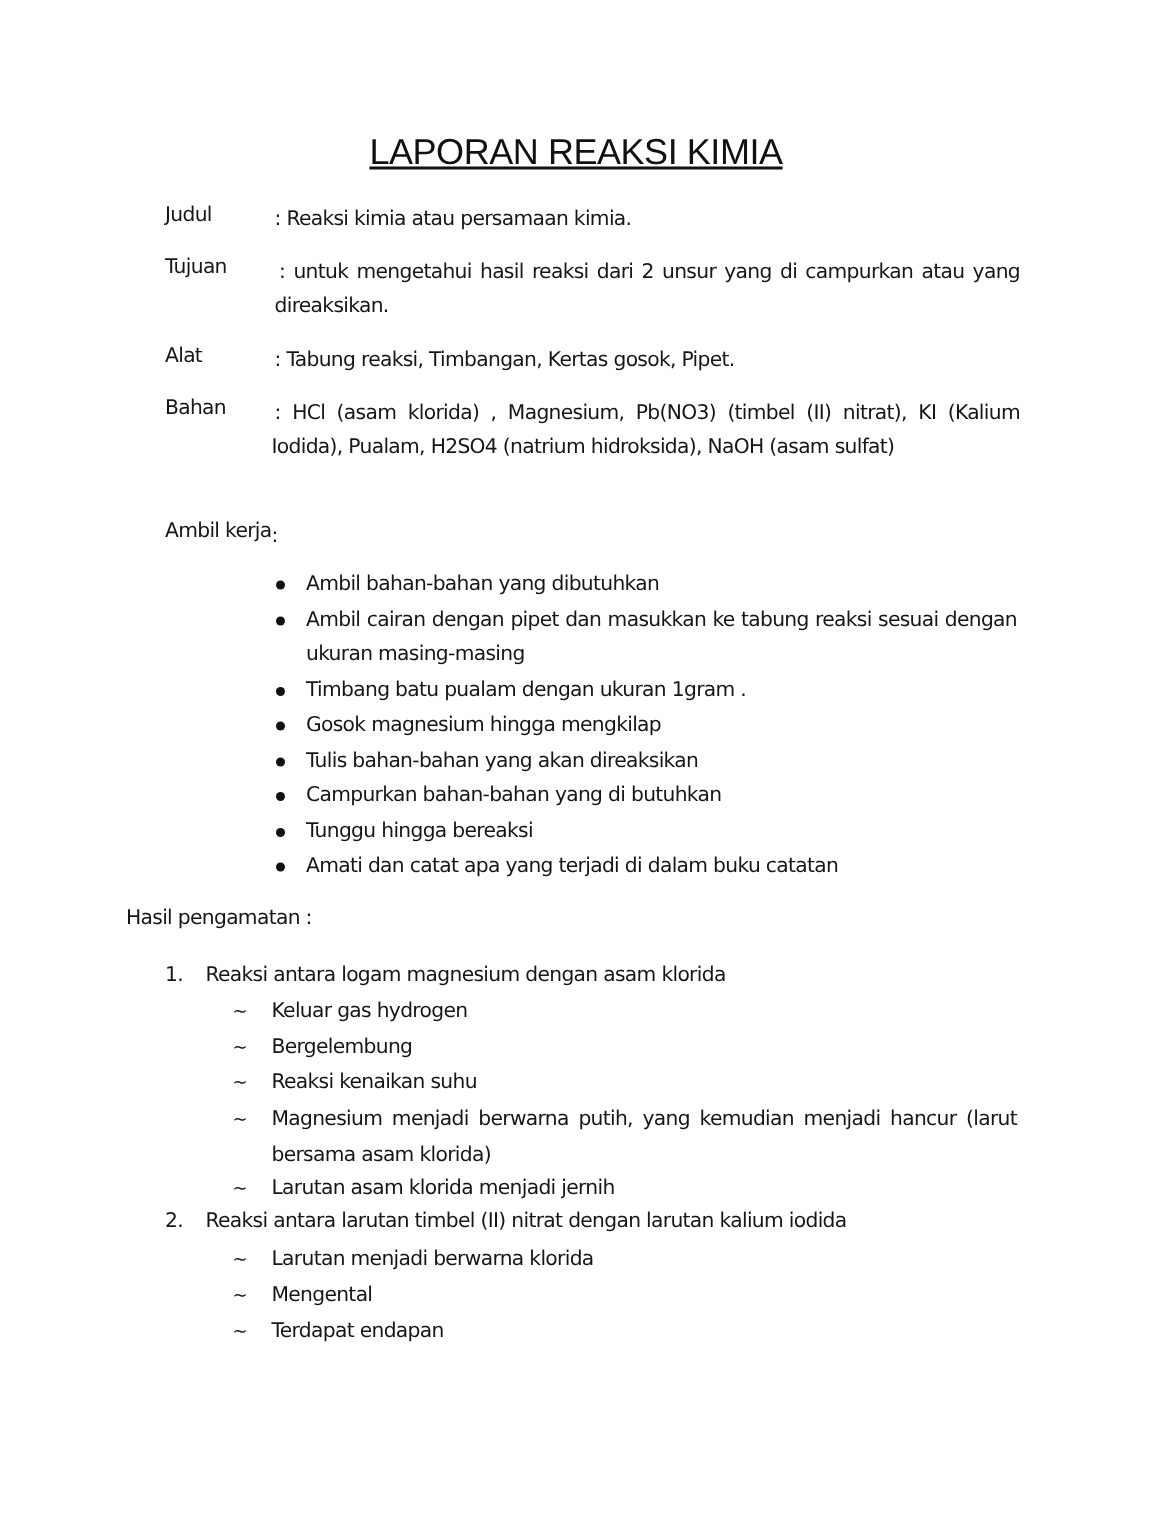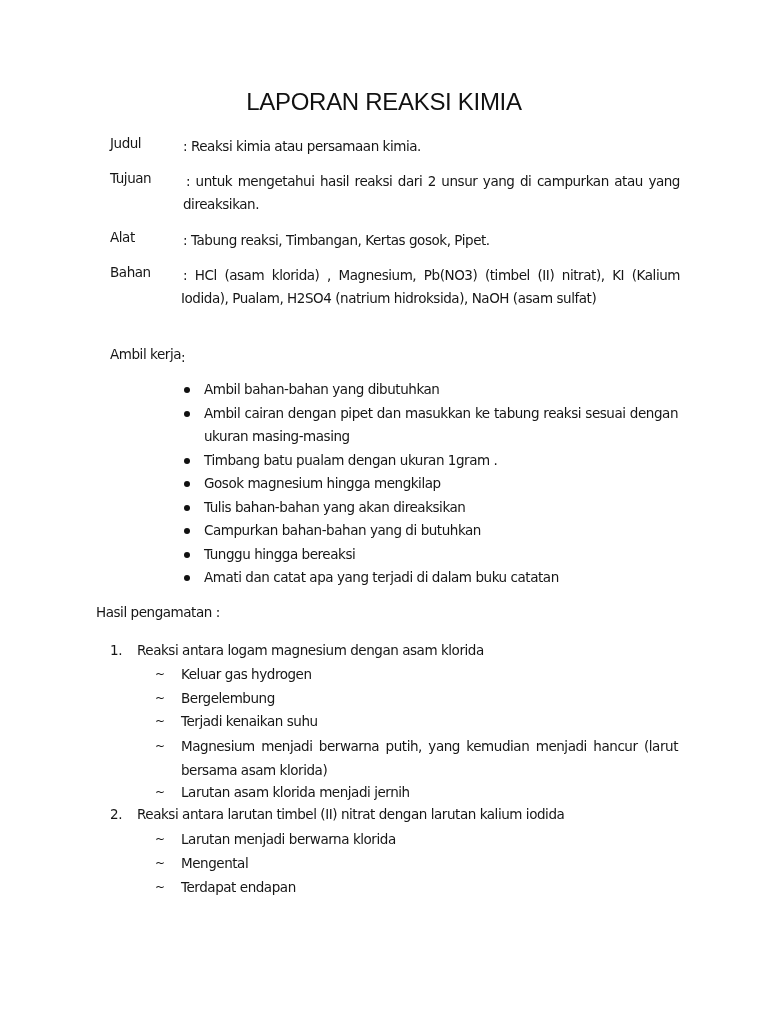--- a/index.html
+++ b/index.html
@@ -24,20 +24,21 @@
     .title {
       position: absolute;
       top: 88px;
       left: 0;
       width: 768px;
       text-align: center;
       font-family: "Liberation Sans", sans-serif;
       font-size: 24px;
       letter-spacing: -0.3px;
       color: #111;
+      text-decoration: underline;
     }
     .body-text {
       font-family: "DejaVu Sans", "Liberation Sans", sans-serif;
       font-size: 13.5px;
       letter-spacing: -0.45px;
       color: #161616;
     }
     .field {
       position: absolute;
       left: 90px;
@@ -75,21 +76,21 @@
       position: absolute;
       left: 3px;
       top: 9px;
       width: 6px;
       height: 6px;
       border-radius: 50%;
       background: #111;
     }
     .section-heading {
       position: absolute;
-      left: 96px;
+      left: 84px;
       top: 604px;
       text-align: right;
     }
     .obs {
       position: absolute;
       left: 110px;
       width: 568px;
     }
     .obs .num {
       position: absolute;
@@ -176,21 +177,21 @@
   <div class="sub body-text" style="top:662px;">
     <span class="tilde">~</span>
     <span class="text">Keluar gas hydrogen</span>
   </div>
   <div class="sub body-text" style="top:686px;">
     <span class="tilde">~</span>
     <span class="text">Bergelembung</span>
   </div>
   <div class="sub body-text" style="top:709px;">
     <span class="tilde">~</span>
-    <span class="text">Terjadi kenaikan suhu</span>
+    <span class="text">Reaksi kenaikan suhu</span>
   </div>
   <div class="sub body-text" style="top:734px;">
     <span class="tilde">~</span>
     <span class="text">Magnesium menjadi berwarna putih, yang kemudian menjadi hancur (larut bersama asam klorida)</span>
   </div>
   <div class="sub body-text" style="top:780px;">
     <span class="tilde">~</span>
     <span class="text">Larutan asam klorida menjadi jernih</span>
   </div>
 

